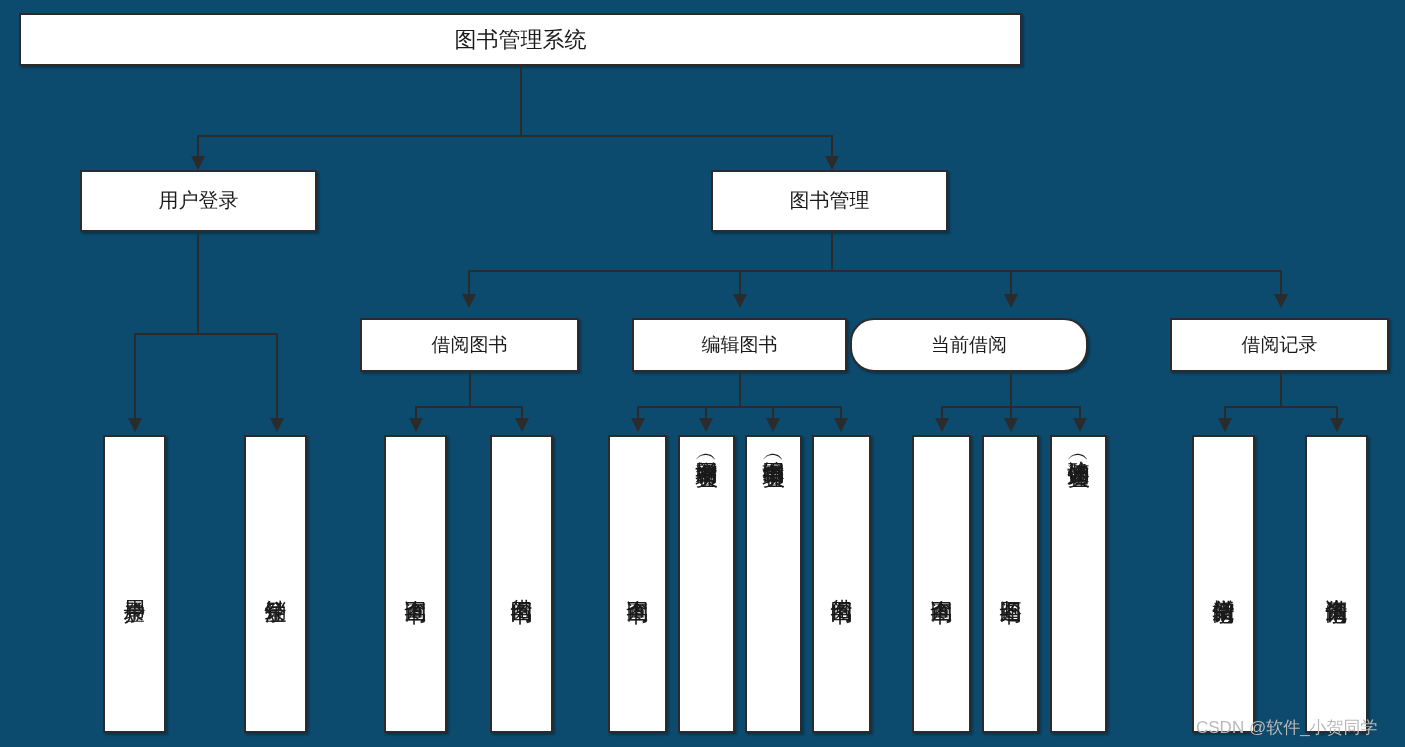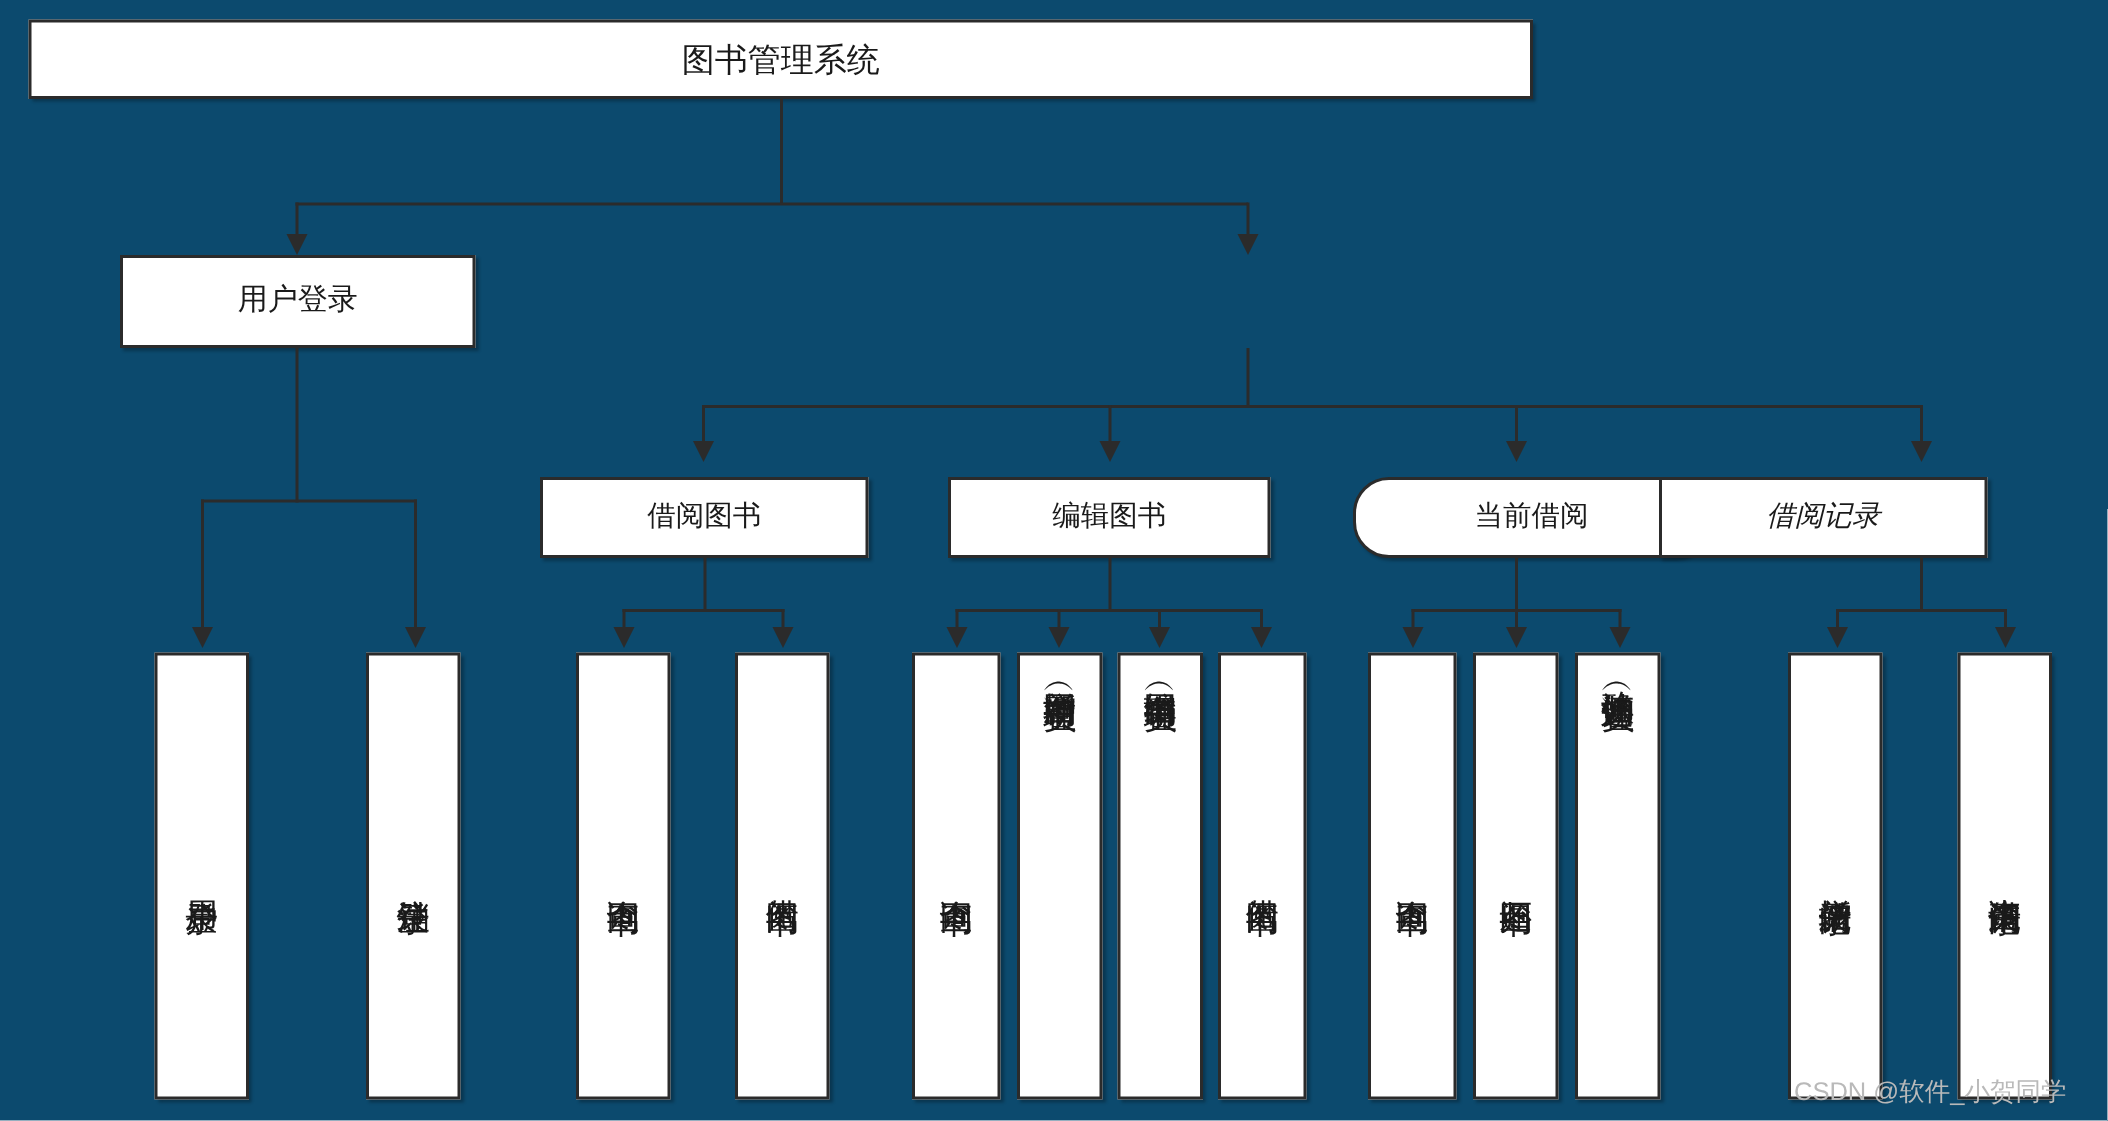--- a/index.html
+++ b/index.html
@@ -103,20 +103,23 @@
   <div class="hline" style="left:197px; top:135px; width:635px;"></div>
   <div class="vline" style="left:197px; top:135px; height:27px;"></div>
   <div class="arrow" style="left:191px; top:156px;"></div>
   <div class="vline" style="left:831px; top:135px; height:27px;"></div>
   <div class="arrow" style="left:825px; top:156px;"></div>
 
   <div class="node level1" style="left:80px; top:170px; width:237px; height:62px;">
     <span class="label">用户登录</span>
   </div>
 
+  <div class="node level1" style="left:711px; top:170px; width:237px; height:62px;">
+    <span class="label">图书管理</span>
+  </div>
 
   <div class="vline" style="left:197px; top:232px; height:103px;"></div>
   <div class="hline" style="left:134px; top:333px; width:144px;"></div>
   <div class="vline" style="left:134px; top:333px; height:88px;"></div>
   <div class="arrow" style="left:128px; top:418px;"></div>
   <div class="vline" style="left:276px; top:333px; height:88px;"></div>
   <div class="arrow" style="left:270px; top:418px;"></div>
 
   <div class="vline" style="left:831px; top:232px; height:40px;"></div>
   <div class="hline" style="left:468px; top:270px; width:814px;"></div>
@@ -130,25 +133,25 @@
   <div class="arrow" style="left:1274px; top:294px;"></div>
 
   <div class="node level2" style="left:360px; top:318px; width:219px; height:54px;">
     <span class="label">借阅图书</span>
   </div>
 
   <div class="node level2" style="left:632px; top:318px; width:215px; height:54px;">
     <span class="label">编辑图书</span>
   </div>
 
-  <div class="node level2" style="left:902px; top:318px; width:238px; height:54px;border-radius:24px;">
+  <div class="node level2" style="left:850px; top:318px; width:238px; height:54px;border-radius:24px;">
     <span class="label">当前借阅</span>
   </div>
 
-  <div class="node level2" style="left:1106px; top:318px; width:219px; height:54px;font-style:italic;">
+  <div class="node level2" style="left:1170px; top:318px; width:219px; height:54px;">
     <span class="label">借阅记录</span>
   </div>
 
   <div class="vline" style="left:469px; top:372px; height:36px;"></div>
   <div class="hline" style="left:415px; top:406px; width:108px;"></div>
   <div class="vline" style="left:415px; top:406px; height:15px;"></div>
   <div class="arrow" style="left:409px; top:418px;"></div>
   <div class="vline" style="left:521px; top:406px; height:15px;"></div>
   <div class="arrow" style="left:515px; top:418px;"></div>
 

